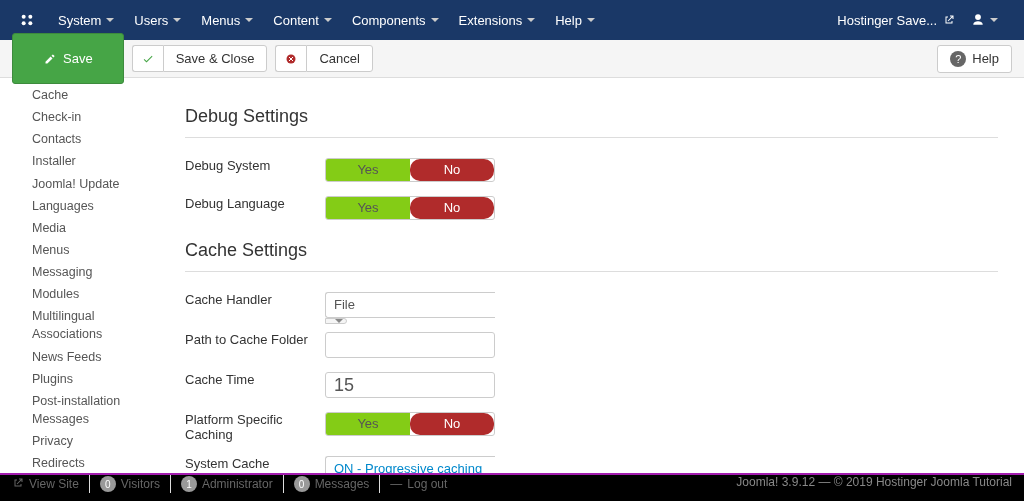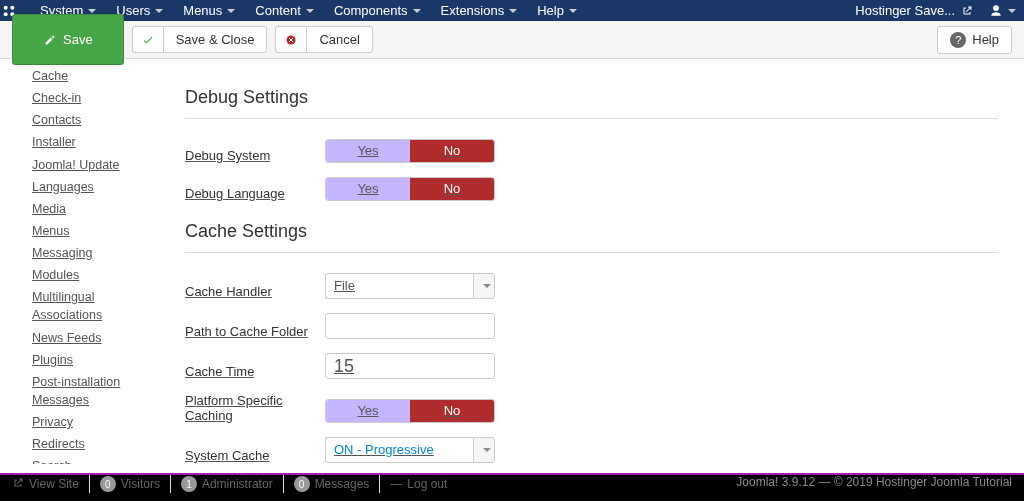--- a/index.html
+++ b/index.html
@@ -10,24 +10,24 @@
     background: #fff;
     width: 1024px;
     height: 501px;
     overflow: hidden;
     position: relative;
   }
 
   
   .topnav {
     background: #1a3867;
-    height: 21px;
+    height: 40px;
     display: flex;
     align-items: center;
-    padding: 0 0;
+    padding: 0 18px;
     color: #fff;
   }
   .topnav .brand-icon {
     width: 18px; height: 18px;
     margin-right: 12px;
     display: inline-flex; align-items: center; justify-content: center;
   }
   .topnav .brand-icon svg { width:16px; height:16px; }
   .topnav .menus { display: flex; gap: 0; }
   .topnav .menu-item {
@@ -107,43 +107,41 @@
     width: 165px;
     padding: 6px 0 6px 0;
     overflow-y:auto;
   }
   .sidebar .item {
     padding: 2px 0 2px 32px;
     font-size: 12.5px;
     color:#555;
     line-height:1.45;
     cursor:pointer;
-    text-decoration:underline;
   }
 
   .content {
     flex:1;
     padding: 10px 26px 10px 20px;
     overflow-y:auto;
   }
   h3.section {
     font-size: 18px;
     font-weight: 500;
     color:#333;
     padding: 6px 0 10px 0;
     border-bottom:1px solid #ddd;
     margin-bottom: 20px;
     margin-top: 12px;
   }
   .form-row {
     display:flex;
-    align-items:flex-end;
+    align-items:flex-start;
     margin-bottom: 14px;
     font-size:13px;
-    text-decoration:underline;
   }
   .form-row .lbl {
     width: 140px;
     color:#333;
   }
   
   .toggle {
     display:flex;
     width:170px;
     border:1px solid #ccc;
@@ -151,41 +149,43 @@
     overflow:hidden;
     height:24px;
   }
   .toggle .opt {
     flex:1;
     text-align:center;
     line-height:22px;
     font-size:13px;
     color:#555;
     cursor:pointer;
-    background:#c4b5fd;
+    background:#84cc16;
   }
   .toggle .opt.active-no {
     background:#b02b2b;
     color:#fff;
+    border-radius:10px;
   }
   
   .text-input, .select-input {
     width:170px;
     height:26px;
     border:1px solid #ccc;
     border-radius:3px;
     padding: 0 8px;
     font-size:18px;
     color:#555;
     background:#fff;
   }
   .select-wrap {
     display:flex;
     width:170px;
     height:26px;
+    flex-direction:column;
   }
   .select-wrap .sel-text {
     flex:1;
     border:1px solid #ccc;
     border-right:none;
     border-top-left-radius:3px;
     border-bottom-left-radius:3px;
     padding:0 8px;
     line-height:24px;
     font-size:13px;

